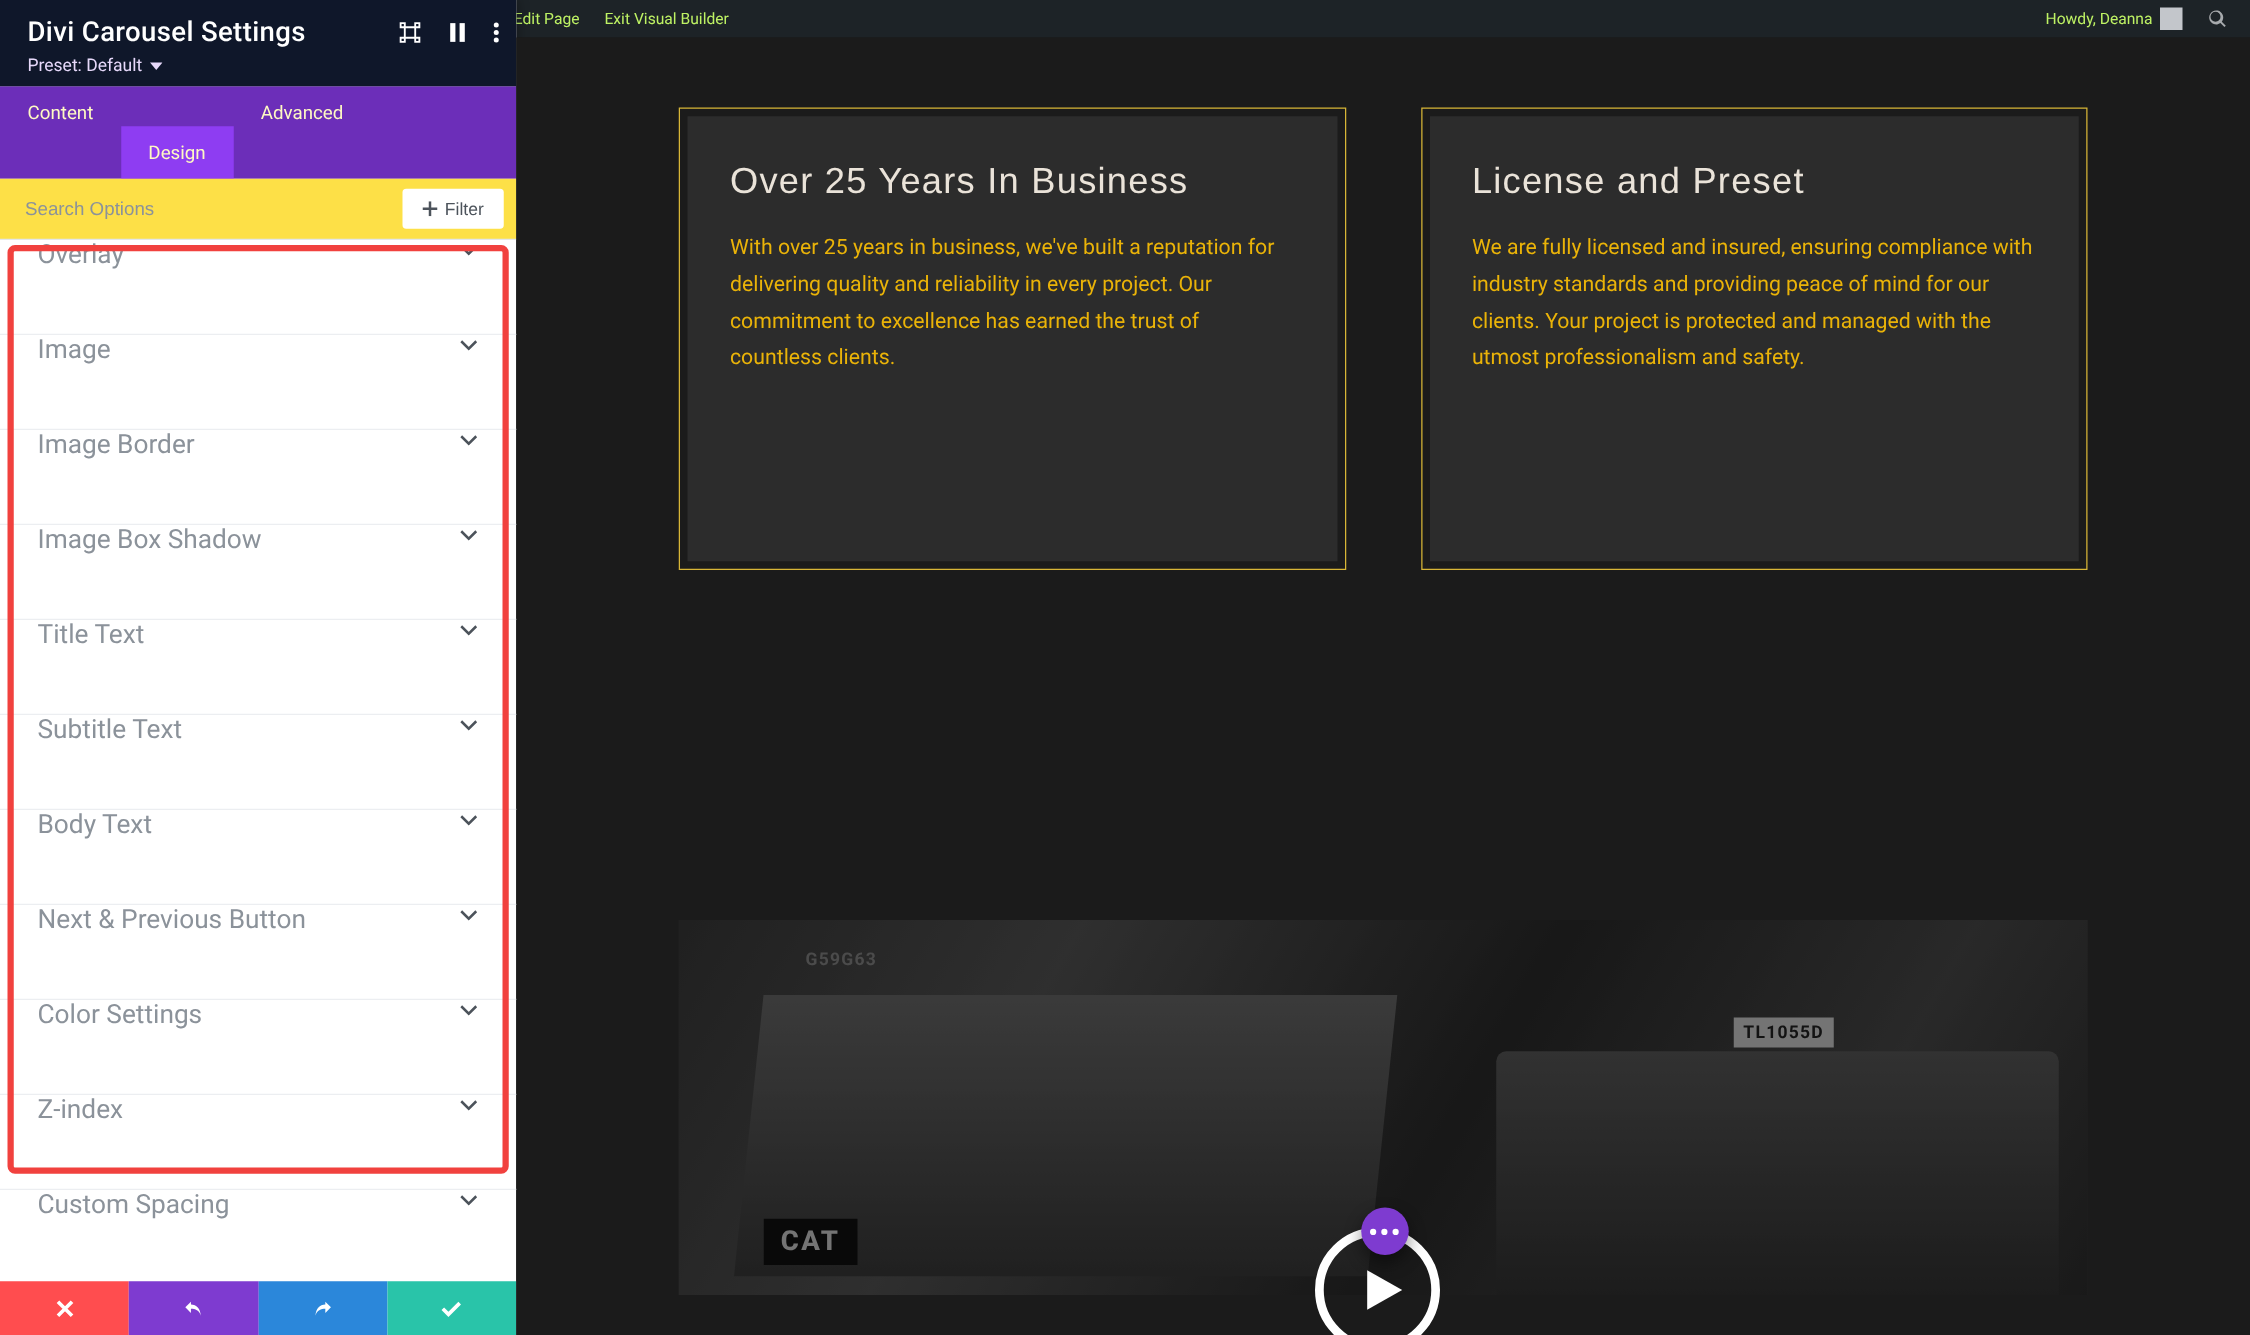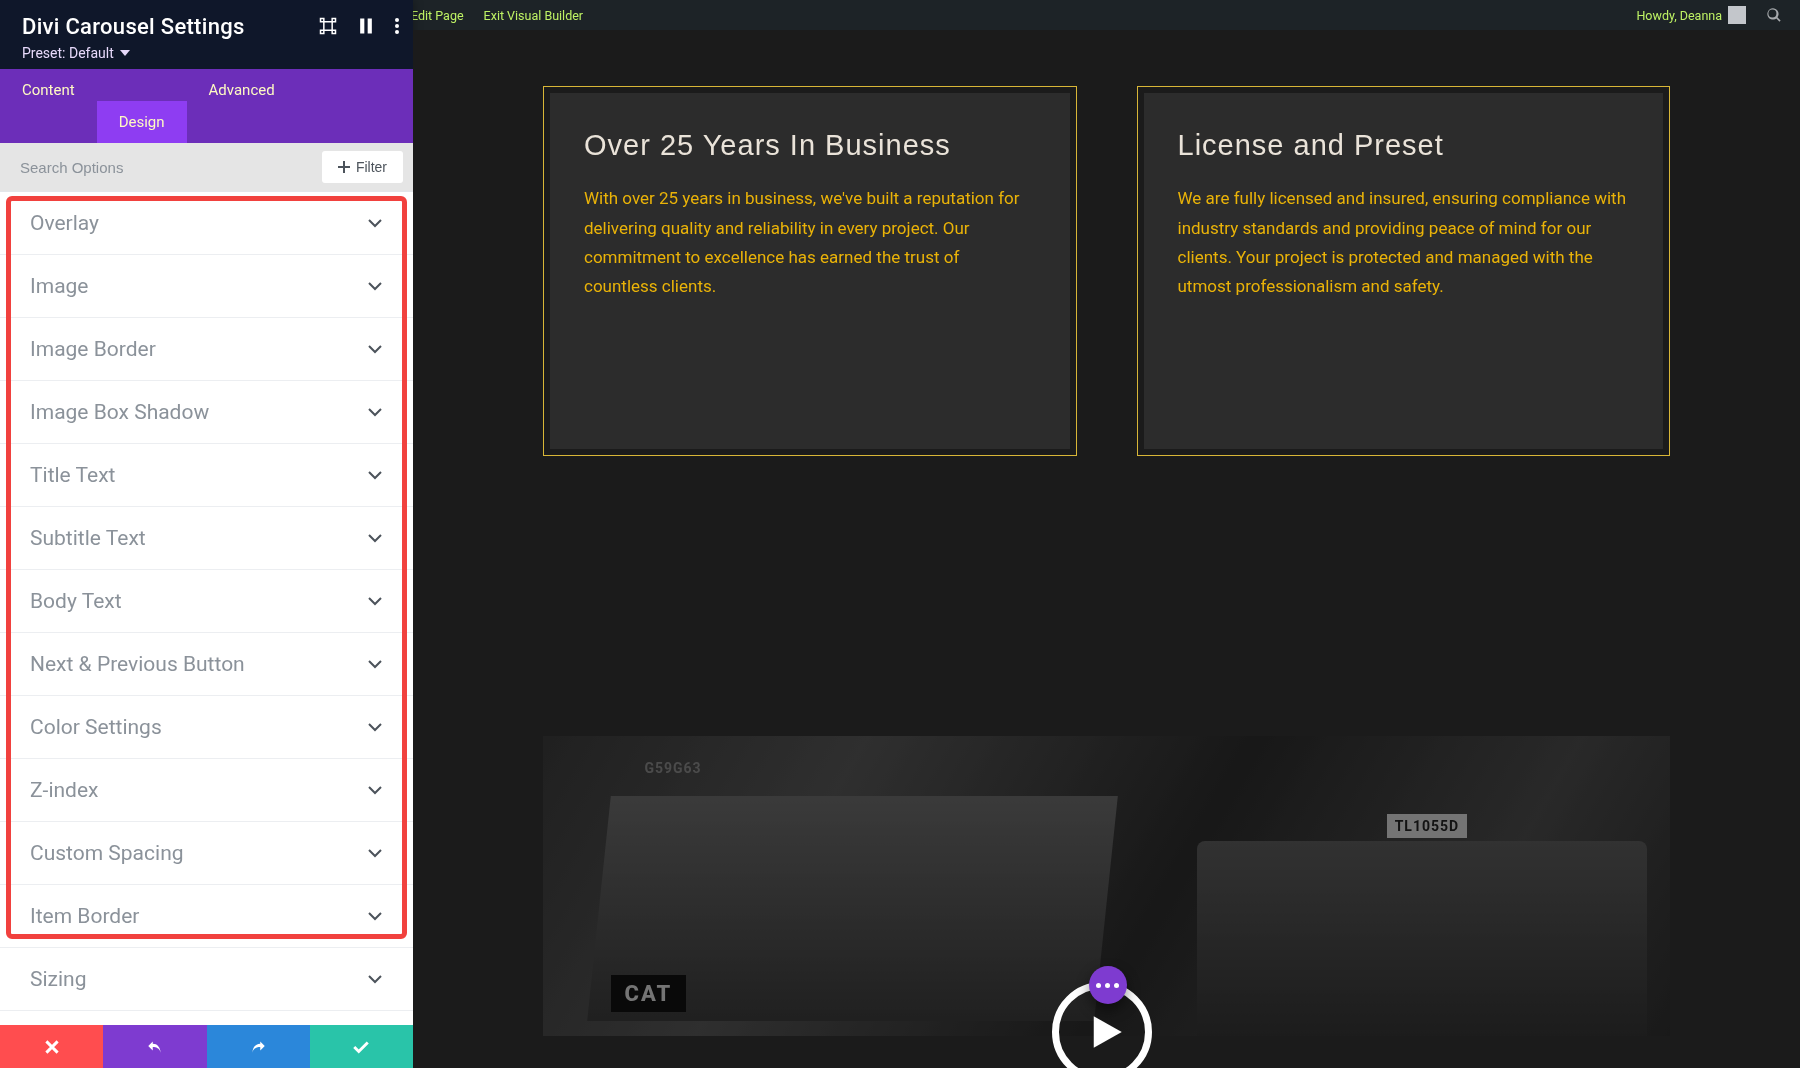--- a/index.html
+++ b/index.html
@@ -33,31 +33,31 @@
   .side-header-icons svg { width:20px; height:20px; fill:#ffffffcc; cursor:pointer;}
   .side-header-icons .dots { width:5px; height:20px; display:flex; flex-direction:column; justify-content:space-evenly; align-items:center;}
   .side-header-icons .dots span { width:4px; height:4px; border-radius:50%; background:#fff; }
 
   .side-tabs { display:flex; background:#6c2eb9; }
   .side-tab { flex:0 0 auto; padding:12px 22px; font-size:15px; color:#fef9c3; cursor:pointer; }
   .side-tab.content { }
   .side-tab.design { background:#8e3df2;margin-top:32px; }
   .side-tab.advanced { }
 
-  .search-row { display:flex; align-items:center; background:#e5e5e5; border-bottom:1px solid #e3e6ea;}
+  .search-row { display:flex; align-items:center; background:#fde047; border-bottom:1px solid #e3e6ea;}
   .search-input { flex:1; border:none; background:transparent; padding:14px 20px; font-size:15px; color:#6a7480; outline:none;}
   .search-input::placeholder { color:#8b929a; }
   .filter-btn { display:flex; align-items:center; gap:6px; background:#fff; border:none;
     padding:8px 16px; margin:8px 10px; font-size:14px; color:#4c535b; cursor:pointer; border-radius:3px;}
   .filter-btn svg { width:12px; height:12px; fill:#4c535b;}
 
   .options-scroll { flex:1; overflow:auto; position:relative;}
   .red-box { position:absolute; left:6px; right:6px; top:4px; height:743px; border:5px solid #f1413e; border-radius:6px; pointer-events:none;}
-  .opt-row { display:flex; align-items:center; justify-content:space-between;
-    padding:0 30px; height:63px; border-bottom:1px solid #eceef1; cursor:pointer;}
+  .opt-row { display:flex; justify-content:space-between;
+    padding:0 30px; height:76px; border-bottom:1px solid #eceef1; cursor:pointer;}
   .opt-row .label { font-size:21px; color:#8b929a; font-weight:400;}
   .opt-row svg { width:16px; height:16px; fill:#4c535b;}
 
   .side-footer { display:flex; height:43px; }
   .side-footer .btn { flex:1; display:flex; align-items:center; justify-content:center; cursor:pointer;}
   .side-footer .btn svg { width:18px; height:18px; fill:#fff;}
   .bf-cancel { background:#ff4d4f;}
   .bf-undo   { background:#7e3bd0;}
   .bf-redo   { background:#2b87da;}
   .bf-save   { background:#29c4a9;}

